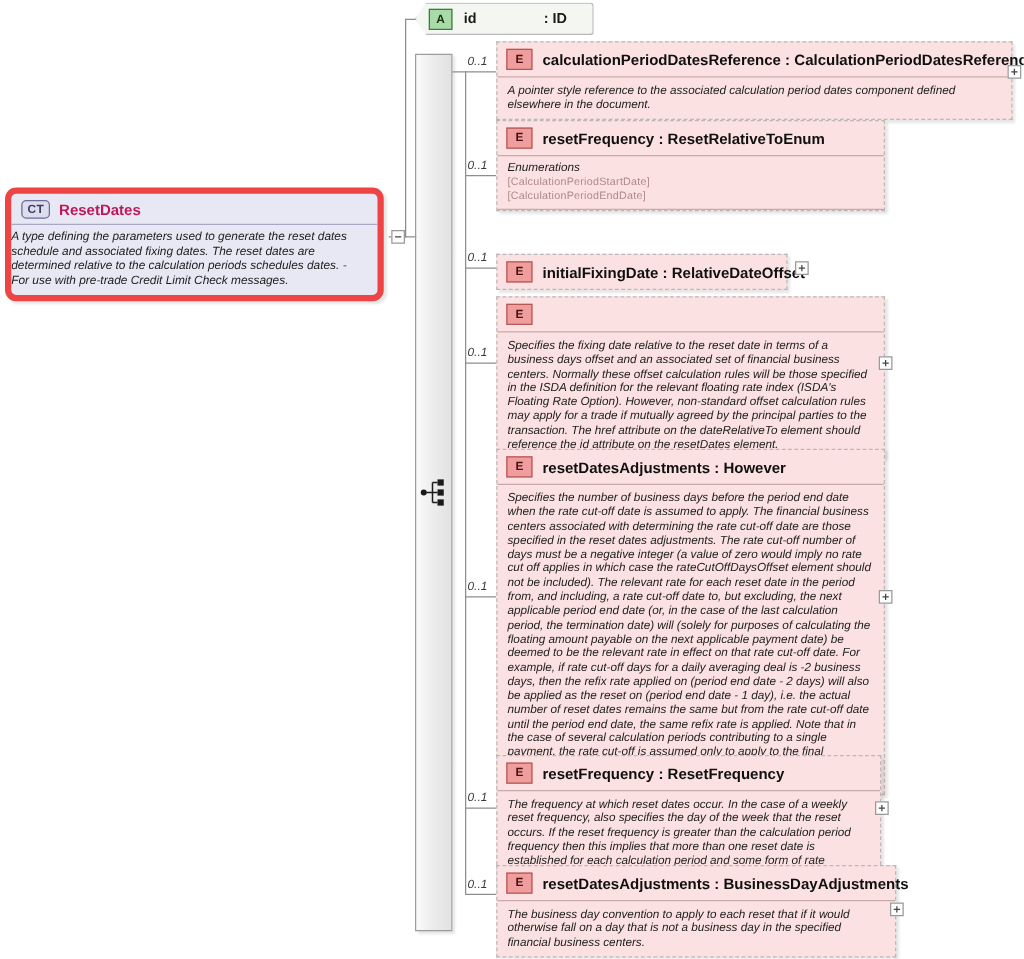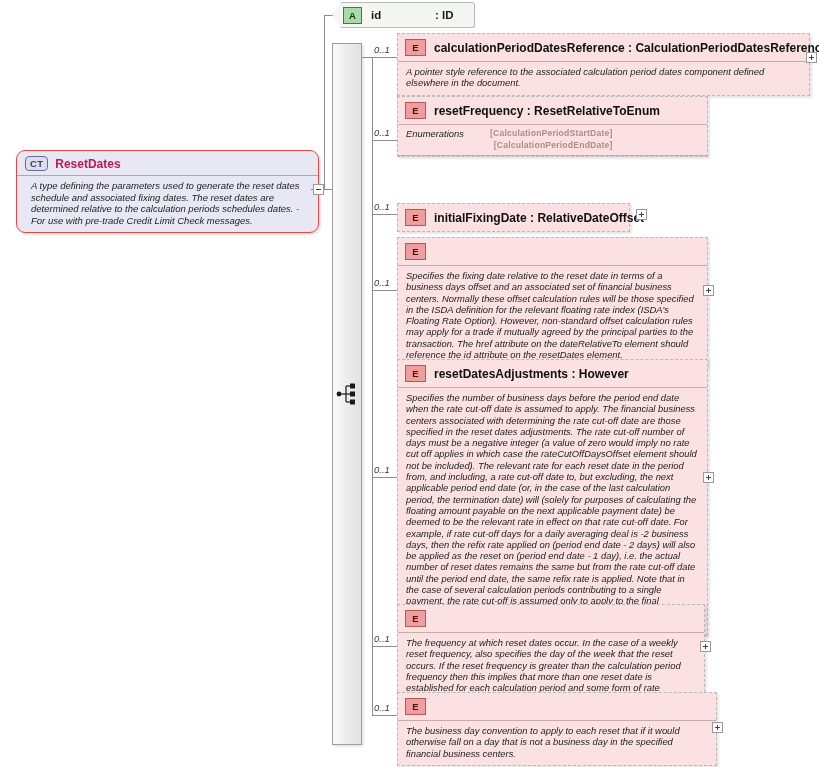--- a/index.html
+++ b/index.html
@@ -20,23 +20,23 @@
     left: 0; top: 0;
     width: 819px;
     height: 767px;
   }
 
   
   .node { position: absolute; box-sizing: border-box; }
 
   
   .ct-box {
-    left: 16px; top: 150px;
+    left: 4px; top: 150px;
     width: 303px;
-    border: 1px solid #ef4444;
+    border: 5px solid #ef4444;
     border-radius: 9px;
     background: #e8e8f4;
     box-shadow: 2px 2px 2px rgba(0,0,0,0.10);
     padding: 0;
     overflow: hidden;
   }
   .ct-head {
     display: flex;
     align-items: center;
     gap: 7px;
@@ -58,21 +58,21 @@
   .ct-title {
     font-size: 12px;
     font-weight: bold;
     color: #be185d;
   }
   .ct-doc {
     font-size: 9.5px;
     font-style: italic;
     line-height: 11.6px;
     color: #1c1c1c;
-    padding: 4px 8px 6px 14px;
+    padding: 4px 8px 6px 0;
   }
 
   
   .attr-box {
     left: 332px; top: 2px;
     width: 143px;
     height: 26px;
     border: 1px solid #b9b9b9;
     background: #f4f6f2;
     box-shadow: 2px 2px 2px rgba(0,0,0,0.10);
@@ -153,38 +153,38 @@
   }
   .el-doc {
     font-size: 9.4px;
     font-style: italic;
     line-height: 11.3px;
     color: #1c1c1c;
     padding: 4px 8px 6px 8px;
   }
   .el-enum {
     display: flex;
-    padding: 3px 20px 4px 8px;
+    padding: 3px 8px 4px 8px;
     border-bottom: 1px solid #c9aaaa;
     font-size: 9.4px;
     line-height: 11.5px;
+    flex-direction: column;
   }
   .el-enum-label {
     font-style: italic;
     color: #1c1c1c;
     width: 84px;
     flex: 0 0 auto;
   }
   .el-enum-values {
     color: #b08a8a;
-    font-weight: bold;
+    font-weight: normal;
     font-size: 8.6px;
     letter-spacing: .2px;
     line-height: 11.5px;
-    text-align: right;
   }
 
   
   .ln { position: absolute; background: #8d8d8d; }
   .ln-h { height: 1px; }
   .ln-v { width: 1px; }
 
   
   .toggle {
     position: absolute;
@@ -317,26 +317,28 @@
       <span class="el-badge">E</span>
       <span class="el-title"><span>resetDatesAdjustments</span> <span>:</span> <span>However</span></span>
     </div>
     <div class="el-doc">Specifies the number of business days before the period end date when the rate cut-off date is assumed to apply. The financial business centers associated with determining the rate cut-off date are those specified in the reset dates adjustments. The rate cut-off number of days must be a negative integer (a value of zero would imply no rate cut off applies in which case the rateCutOffDaysOffset element should not be included). The relevant rate for each reset date in the period from, and including, a rate cut-off date to, but excluding, the next applicable period end date (or, in the case of the last calculation period, the termination date) will (solely for purposes of calculating the floating amount payable on the next applicable payment date) be deemed to be the relevant rate in effect on that rate cut-off date. For example, if rate cut-off days for a daily averaging deal is -2 business days, then the refix rate applied on (period end date - 2 days) will also be applied as the reset on (period end date - 1 day), i.e. the actual number of reset dates remains the same but from the rate cut-off date until the period end date, the same refix rate is applied. Note that in the case of several calculation periods contributing to a single payment, the rate cut-off is assumed only to apply to the final calculation period contributing to that payment. The day type associated with the offset must imply a business days offset.</div>
   </div>
   <div class="toggle plus" style="left:703px; top:472px;"></div>
 
   <div class="node el-box" style="top:604px; width:308px;">
     <div class="el-head with-rule">
       <span class="el-badge">E</span>
+      <span class="el-title"><span>resetFrequency</span> <span>:</span> <span>ResetFrequency</span></span>
     </div>
     <div class="el-doc">The frequency at which reset dates occur. In the case of a weekly reset frequency, also specifies the day of the week that the reset occurs. If the reset frequency is greater than the calculation period frequency then this implies that more than one reset date is established for each calculation period and some form of rate averaging is applicable.</div>
   </div>
   <div class="toggle plus" style="left:700px; top:641px;"></div>
 
   <div class="node el-box" style="top:692px; width:320px;">
     <div class="el-head with-rule">
       <span class="el-badge">E</span>
+      <span class="el-title"><span>resetDatesAdjustments</span> <span>:</span> <span>BusinessDayAdjustments</span></span>
     </div>
     <div class="el-doc">The business day convention to apply to each reset that if it would otherwise fall on a day that is not a business day in the specified financial business centers.</div>
   </div>
   <div class="toggle plus" style="left:712px; top:722px;"></div>
 
 </div>
 
 </body></html>

